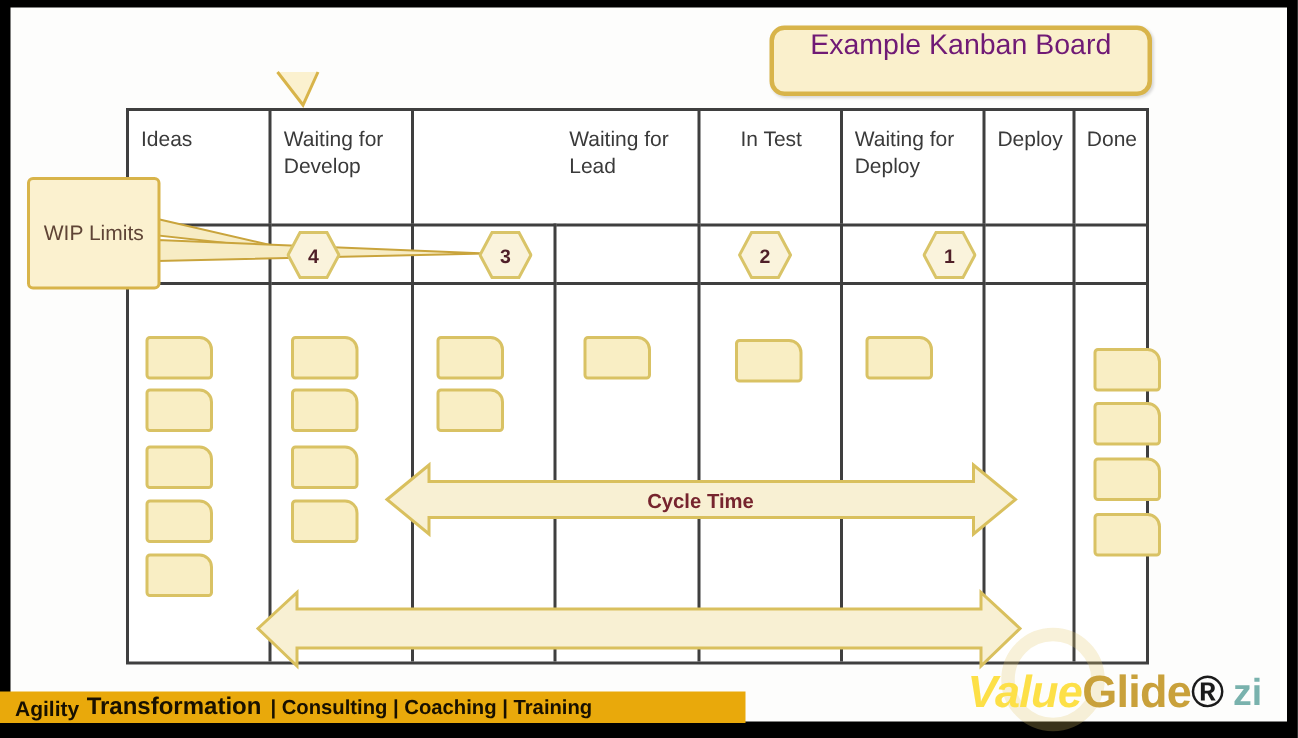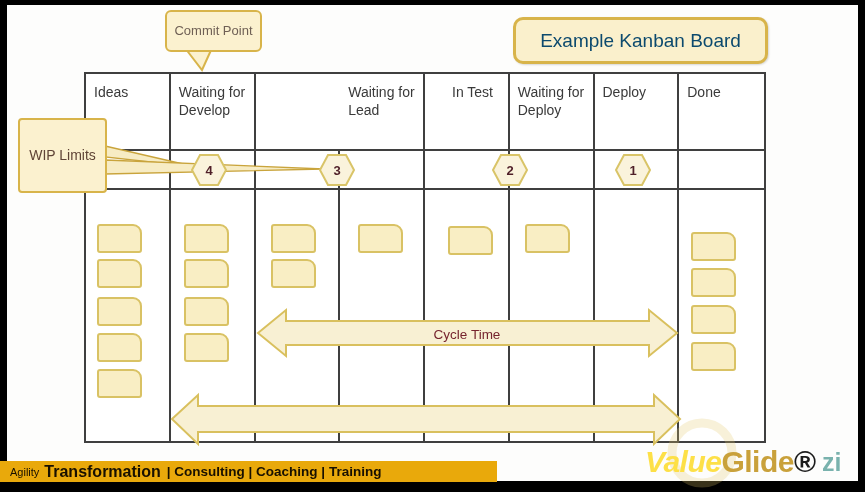--- a/index.html
+++ b/index.html
@@ -10,53 +10,53 @@
   
   .overlay{position:absolute;left:0;top:0;width:865px;height:492px;z-index:3;pointer-events:none;}
 
   
   .callout{position:absolute;z-index:4;background:#FBF1CF;border:2px solid #D8B44A;
            color:#6F6055;text-align:center;display:flex;align-items:center;justify-content:center;}
   .commit{left:165px;top:10px;width:93px;height:38px;border-radius:6px;font-size:13px;line-height:1.25;}
   .wipbox{left:18px;top:118px;width:85px;height:71px;border-radius:4px;font-size:14px;line-height:1.35;
           color:#5F4436;font-weight:500;}
   .titlebox{position:absolute;z-index:4;left:513px;top:17px;width:249px;height:41px;background:#FAF0CC;
-            border:3px solid #D8B44A;border-radius:10px;color:#0c4a6e;font-size:19px;
-            display:flex;align-items:center;justify-content:center;box-shadow:1px 1px 2px rgba(0,0,0,.15);}
+            border:3px solid #D8B44A;border-radius:10px;color:#701a75;font-size:19px;
+            display:flex;justify-content:center;box-shadow:1px 1px 2px rgba(0,0,0,.15);}
 
   
   .board{position:absolute;z-index:1;left:84px;top:72px;width:682px;height:371px;
-         border:2px solid #3f3f3f;display:grid;grid-template-columns:repeat(8,1fr);
+         border:2px solid #3f3f3f;display:grid;grid-template-columns:repeat(6,1fr);
          grid-template-rows:75px 41px 1fr;box-sizing:border-box;background:#fff;}
   .hcell{border-right:2px solid #3f3f3f;padding:9px 6px 0 8px;font-size:14px;color:#3a3a3a;
          line-height:1.32;box-sizing:border-box;}
   .wcell{border-right:2px solid #3f3f3f;border-top:2px solid #3f3f3f;border-bottom:2px solid #3f3f3f;
          box-sizing:border-box;}
   .bcell{border-right:2px solid #3f3f3f;position:relative;box-sizing:border-box;}
   .noR{border-right:none;}
   .card{position:absolute;width:45px;height:29px;background:#F9EEC4;border:2px solid #D9C264;
         border-radius:3px 9px 3px 3px;box-sizing:border-box;}
 
   
   .hex{position:absolute;z-index:4;width:36px;height:34px;}
   .hex svg{position:absolute;left:0;top:0;}
   .hex span{position:absolute;left:0;top:0;width:36px;height:34px;display:flex;align-items:center;
             justify-content:center;font-size:13px;font-weight:bold;color:#4F1F28;}
 
   
-  .arrow-label{position:absolute;z-index:4;transform:translate(-50%,-50%);font-weight:normal;
+  .arrow-label{position:absolute;z-index:4;transform:translate(-50%,-50%);font-weight:bold;
                color:#76242E;white-space:nowrap;}
   .cycle-label{left:467px;top:334px;font-size:13.5px;}
   .lead-label{left:427px;top:420px;font-size:14px;}
 
   
   .banner{position:absolute;z-index:5;left:0;top:461px;width:497px;height:21px;background:#E9A90B;
           display:flex;align-items:center;padding-left:10px;box-sizing:border-box;color:#181000;
           white-space:nowrap;}
-  .banner .b1{font-size:11px;font-weight:400;margin-right:5px;}
+  .banner .b1{font-size:14px;font-weight:700;margin-right:5px;}
   .banner .b2{font-size:16px;font-weight:800;margin-right:6px;}
   .banner .b3{font-size:13.5px;font-weight:800;}
   .logo{position:absolute;z-index:6;left:645px;top:445px;font-size:30px;font-weight:bold;
         letter-spacing:-0.5px;white-space:nowrap;}
   .logo .lv{color:#fde047;font-style:italic;}
   .logo .lg{color:#C9A13B;}
   .logo .lr{color:#1b1b1b;}
   .wm-text{position:absolute;z-index:4;left:822px;top:448px;font-size:25px;font-weight:bold;
            color:#0f766e;opacity:.55;}
 </style>
@@ -74,23 +74,20 @@
     <polygon points="185,48 212,48 202,70" fill="#FBF1CF"></polygon>
     <path d="M185,48 L202,70 L212,48" fill="none" stroke="#D8B44A" stroke-width="2"></path>
 
     <polygon points="258,333 286,310 286,321 649,321 649,310 677,333 649,356 649,345 286,345 286,356" fill="#F8F0D3" stroke="#D9C05E" stroke-width="2"></polygon>
 
     <polygon points="172,419 198,395 198,406 654,406 654,395 680,419 654,444 654,432 198,432 198,444" fill="#F8F0D3" stroke="#D9C05E" stroke-width="2"></polygon>
 
     <circle cx="702" cy="453" r="30" fill="none" stroke="#E5C766" stroke-width="9" opacity="0.25"></circle>
   </svg>
 
-  <div class="callout commit">
-    <span>Commit Point</span>
-  </div>
 
   <div class="titlebox">
     <span>Example Kanban Board</span>
   </div>
 
   <div class="callout wipbox">
     <span>WIP Limits</span>
   </div>
 
   <div class="board" id="board">

